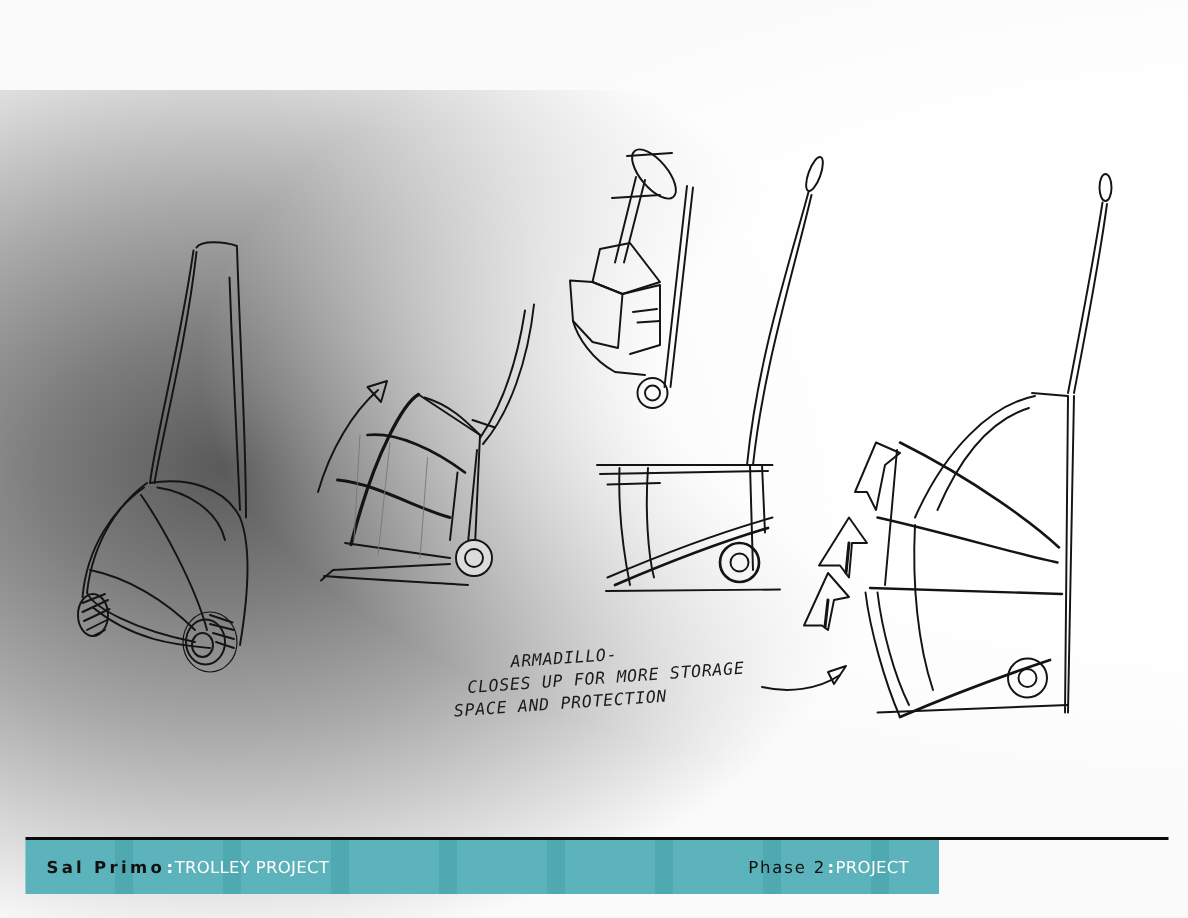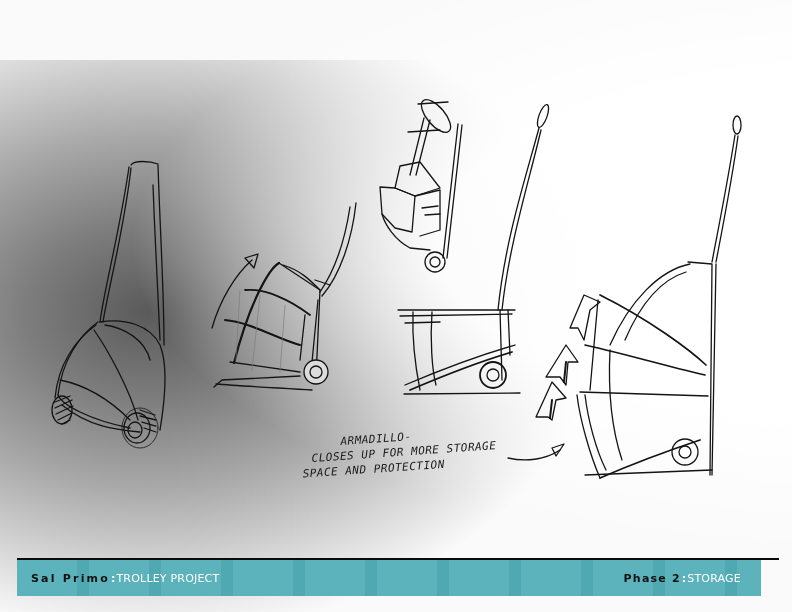--- a/index.html
+++ b/index.html
@@ -65,21 +65,21 @@
       left: 17px;
       top: 558px;
       width: 762px;
       height: 2px;
       background: #0a0a0a;
     }
     .footer-band {
       position: absolute;
       left: 17px;
       top: 560px;
-      width: 744px;
+      width: 609px;
       height: 36px;
       background: #52aeb7;
       display: flex;
       align-items: center;
       justify-content: space-between;
       box-sizing: border-box;
       padding: 0 20px 0 14px;
       overflow: hidden;
     }
     .footer-band::before {
@@ -106,21 +106,21 @@
       font-weight: bold;
       margin: 0 1px;
     }
     .project, .phase-name {
       color: #ffffff;
       font-weight: normal;
       letter-spacing: 0.2px;
     }
     .phase {
       color: #111;
-      font-weight: bold;
+      font-weight: normal;
       letter-spacing: 1.2px;
     }
   </style>
 </head>
 <body>
 
 <div class="page">
   <div class="bg-shade"></div>
   <div class="bg-top"></div>
 
@@ -243,16 +243,16 @@
   <div class="footer-rule"></div>
   <div class="footer-band">
     <div class="footer-left">
       <span class="author">Sal Primo</span>
       <span class="sep">:</span>
       <span class="project">TROLLEY PROJECT</span>
     </div>
     <div class="footer-right">
       <span class="phase">Phase 2</span>
       <span class="sep">:</span>
-      <span class="phase-name">STORAGE</span>
+      <span class="phase-name">PROJECT</span>
     </div>
   </div>
 </div>
 
 </body></html>

